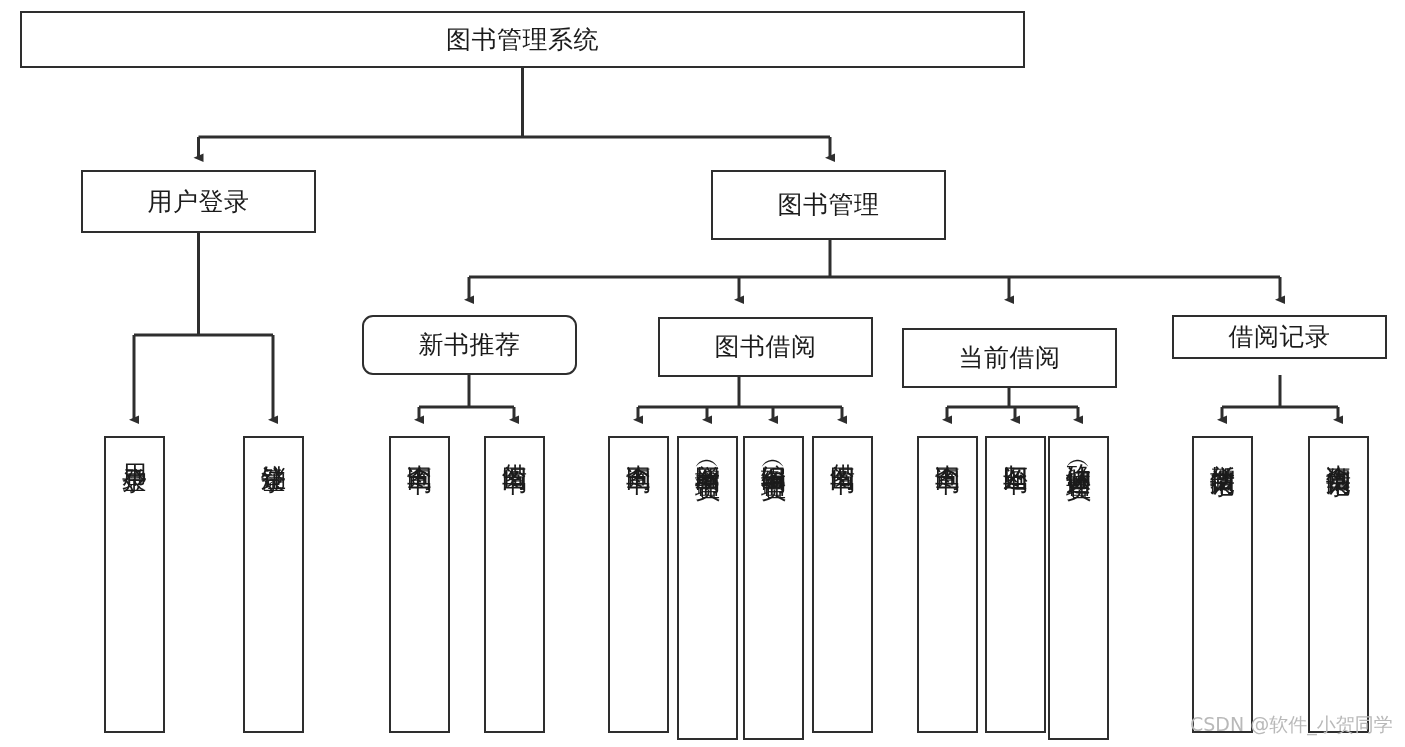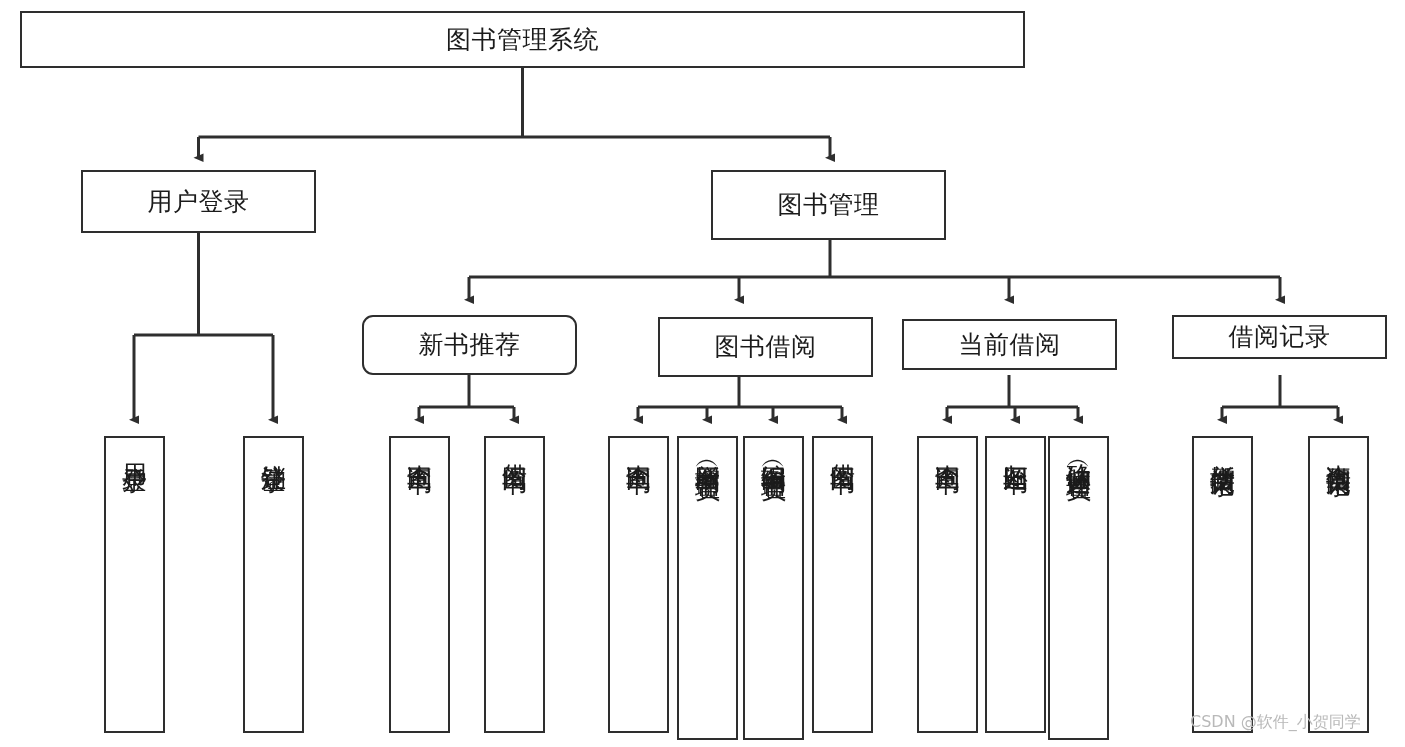--- a/index.html
+++ b/index.html
@@ -57,21 +57,21 @@
     text-orientation: upright;
     font-size: 25px;
     line-height: 1.08;
     letter-spacing: 2px;
     white-space: nowrap;
   }
   .watermark {
     position: absolute;
     left: 1190px;
     top: 712px;
-    font-size: 16px;
+    font-size: 19px;
     color: #b9b9b9;
     white-space: nowrap;
     z-index: 3;
     font-family: "DejaVu Sans", "Liberation Sans", sans-serif;
   }
 </style>
 </head>
 <body>
 
 <div id="diagram-root">
@@ -139,21 +139,21 @@
   </div>
 
   <div class="node horizontal" style="left:362px; top:315px; width:215px; height:60px;border-radius:11px;">
     <span class="node-label">新书推荐</span>
   </div>
 
   <div class="node horizontal" style="left:632px; top:317px; width:215px; height:60px;margin-left:26px;">
     <span class="node-label">图书借阅</span>
   </div>
 
-  <div class="node horizontal" style="left:902px; top:319px; width:215px; height:51px;">
+  <div class="node horizontal" style="left:902px; top:328px; width:215px; height:60px;">
     <span class="node-label">当前借阅</span>
   </div>
 
   <div class="node horizontal" style="left:1172px; top:315px; width:215px; height:44px;">
     <span class="node-label">借阅记录</span>
   </div>
 
   <div class="node vertical" style="left:104px; top:436px; width:61px; height:297px;">
     <span class="node-label">用户登录</span>
   </div>

